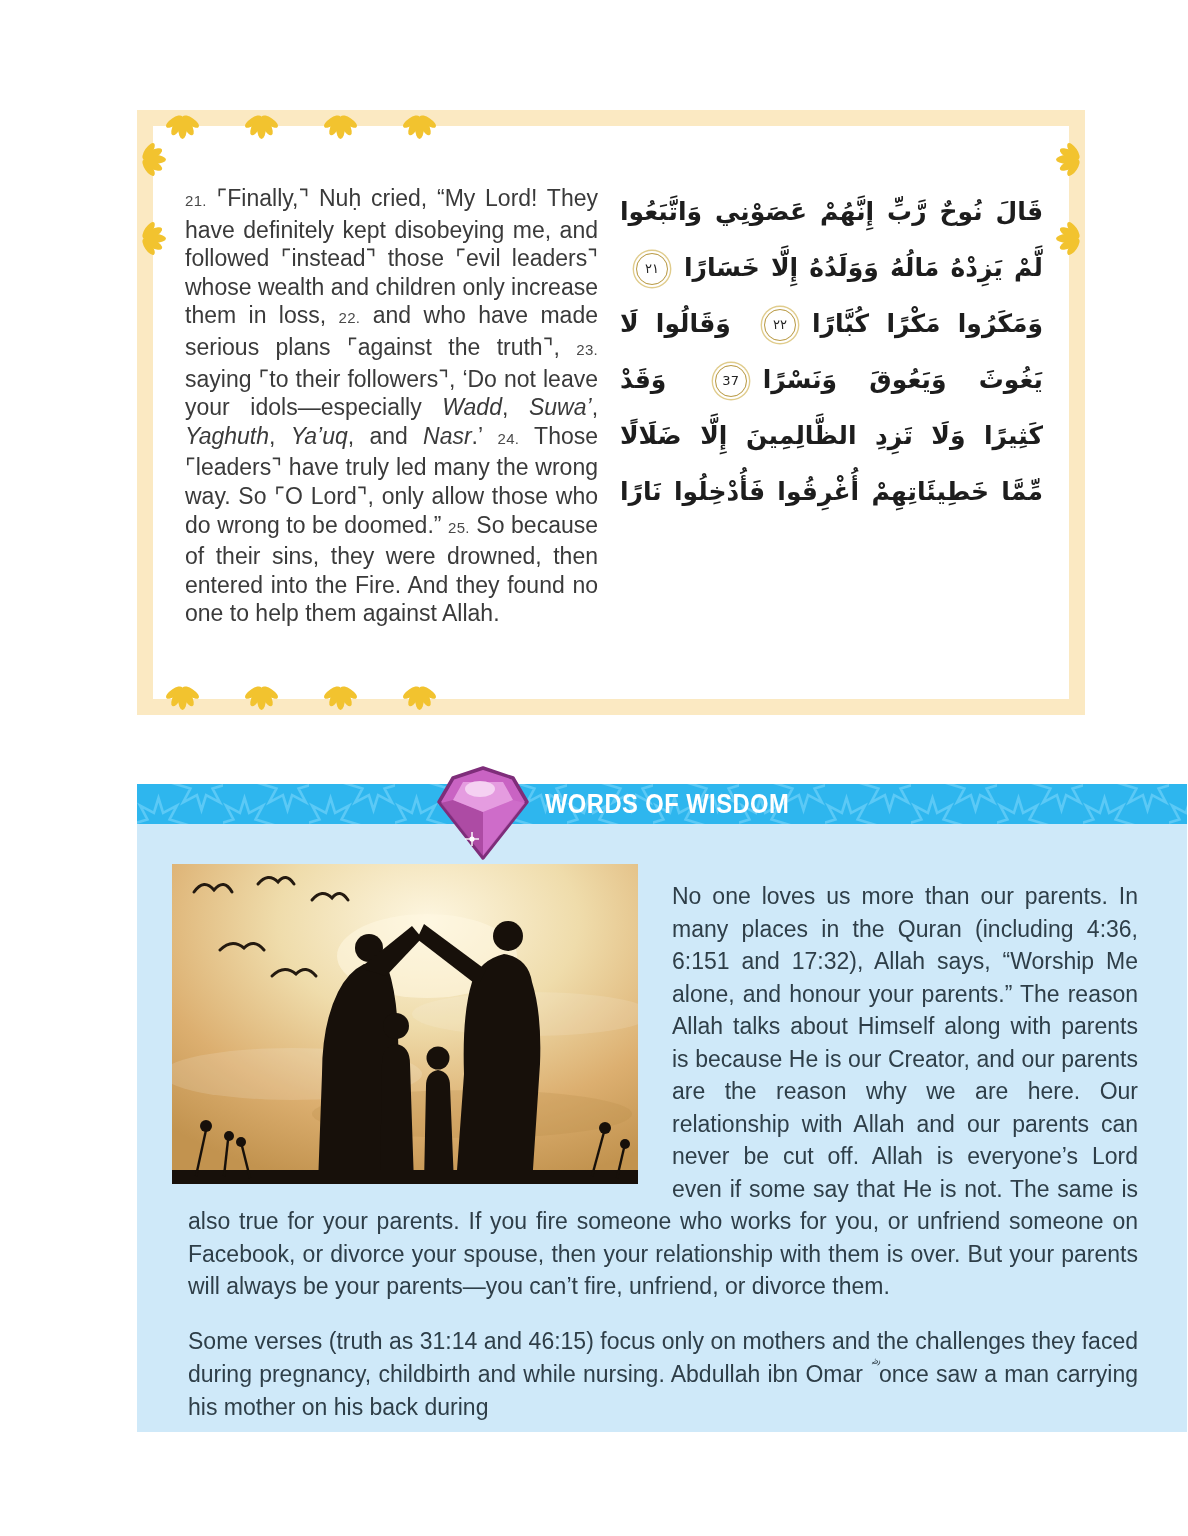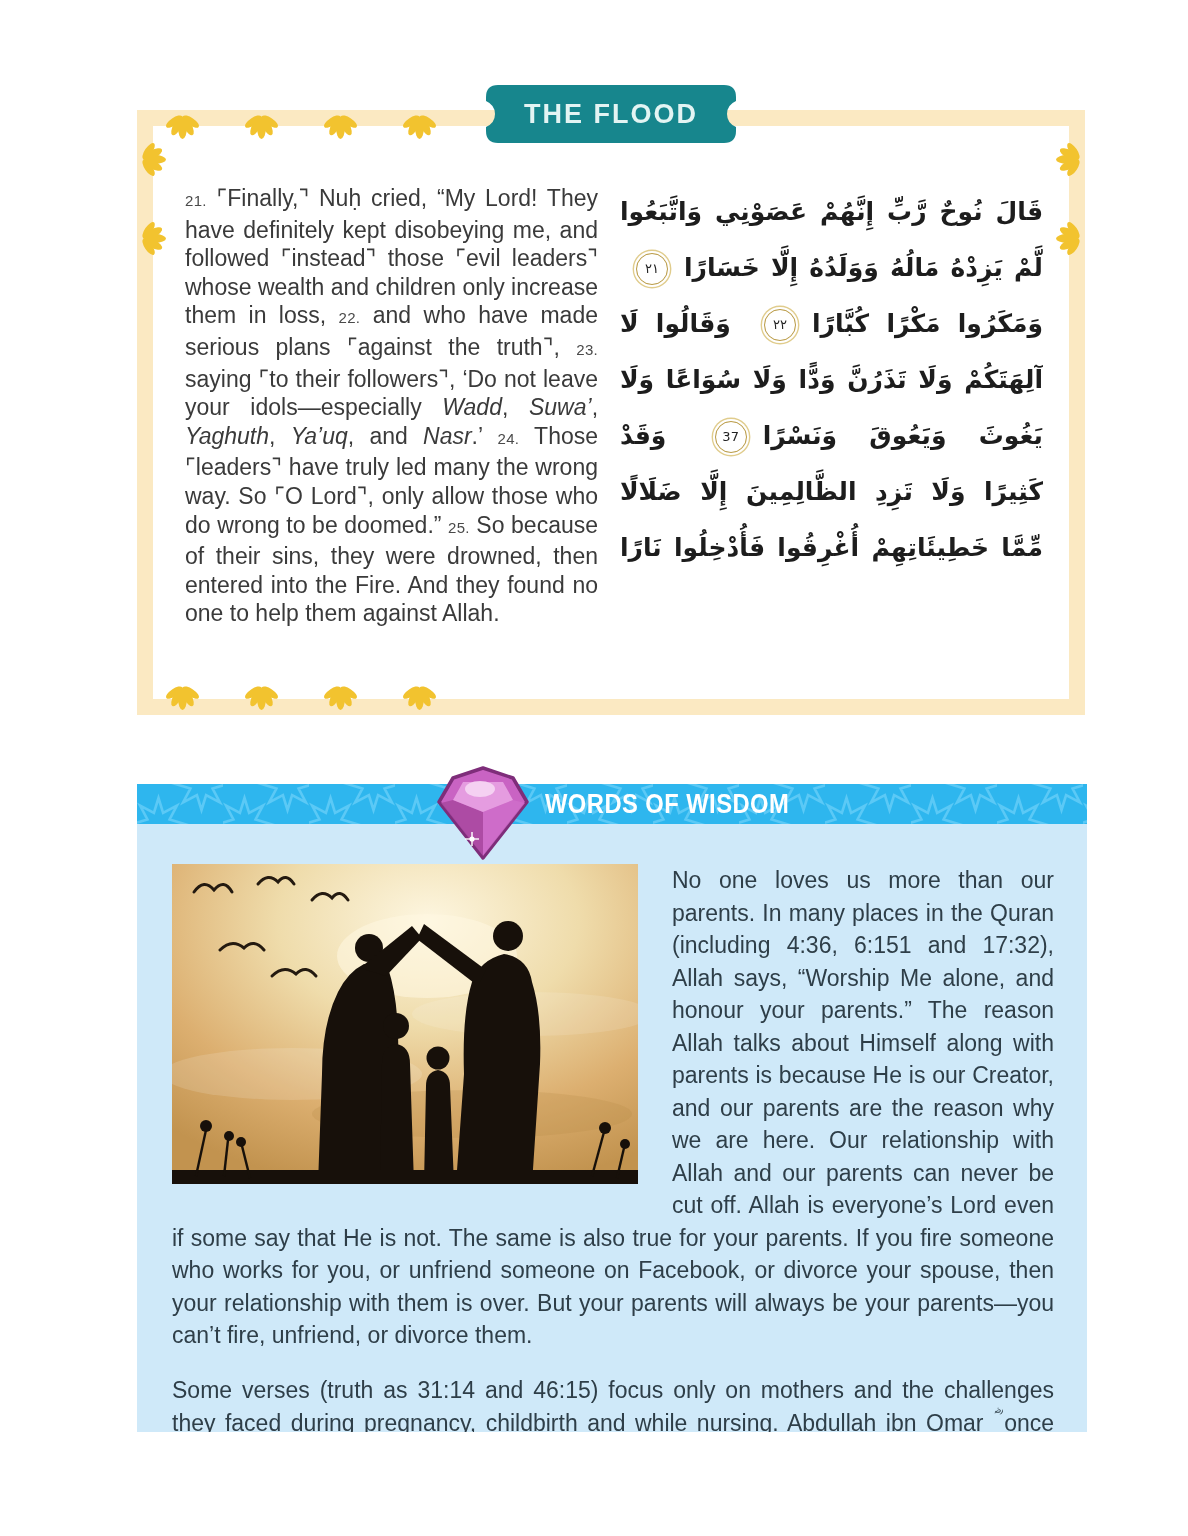--- a/index.html
+++ b/index.html
@@ -49,42 +49,42 @@
   }
   .ar-line:last-child{text-align-last:right;}
   .seg-ayah{
     display:inline-flex;align-items:center;justify-content:center;
     width:30px;height:30px;border:1.6px solid #B99A45;border-radius:50%;
     box-shadow:0 0 0 2px #ffffff,0 0 0 3.4px #E0CC8C;
     font-size:13px;font-weight:normal;color:#222;margin:0 16px;vertical-align:middle;
   }
   
   .wisdom-panel{
-    position:absolute;left:137px;top:784px;width:950px;height:648px;
+    position:absolute;left:137px;top:784px;width:1050px;height:648px;
     background:#CFE9F9;
   }
   .wisdom-banner{
     position:absolute;left:0;right:0;top:0;height:40px;background:#2EB6EE;overflow:visible;
   }
   .wisdom-banner .banner-pattern{position:absolute;inset:0;width:100%;height:100%;}
   .wisdom-title{
     position:absolute;left:408px;top:0;height:40px;display:flex;align-items:center;
     color:#ffffff;font-size:27px;font-weight:bold;letter-spacing:.5px;
     transform:scaleX(.88);transform-origin:left center;white-space:nowrap;z-index:3;
   }
   .gem{position:absolute;left:298px;top:-22px;width:96px;height:100px;z-index:4;}
   .wisdom-body{
     position:absolute;top:40px;left:0;right:0;bottom:0;
     padding:40px 33px 0 35px;box-sizing:border-box;overflow:hidden;
     font-size:23px;line-height:32.5px;color:#2E3E48;text-align:justify;
   }
   .family-photo{
     float:left;width:466px;height:320px;margin:0 34px 10px 0;display:block;
   }
-  .wisdom-p{margin:0;}
+  .wisdom-p{margin:16px;}
   .wisdom-p + .wisdom-p{margin-top:22px;}
   .seg-hon{font-size:26px;color:#2E3E48;}
   .hidden-defs{position:absolute;width:0;height:0;}
 </style>
 </head>
 <body>
 
 <svg class="hidden-defs" aria-hidden="true">
   <defs>
     <g id="fanShape" fill="#F2C32F">
@@ -133,34 +133,27 @@
   <svg class="border-strip bs-bottom">
       <rect width="100%" height="100%" fill="url(#fanDown)"></rect>
     </svg>
   <svg class="border-strip bs-left">
       <rect width="100%" height="100%" fill="url(#fanRight)"></rect>
     </svg>
   <svg class="border-strip bs-right">
       <rect width="100%" height="100%" fill="url(#fanLeft)"></rect>
     </svg>
 
-  <div class="flood-banner">
-    <svg viewBox="0 0 250 58">
-      <path d="M12,0 H238 Q250,0 250,12 V16 Q241,20 241,29 Q241,38 250,42 V46 Q250,58 238,58 H12 Q0,58 0,46 V42 Q9,38 9,29 Q9,20 0,16 V12 Q0,0 12,0 Z" fill="#17868D"></path>
-    </svg>
-    <span class="banner-label">THE FLOOD</span>
-  </div>
 
   <div class="flood-cols">
     <div class="translation"><span class="seg-num">21.</span><span class="seg-n"> ⌜Finally,⌝ Nuḥ cried, “My Lord! They have definitely kept disobeying me, and followed ⌜instead⌝ those ⌜evil leaders⌝ whose wealth and children only increase them in loss, </span><span class="seg-num">22.</span><span class="seg-n"> and who have made serious plans ⌜against the truth⌝, </span><span class="seg-num">23.</span><span class="seg-n"> saying ⌜to their followers⌝, ‘Do not leave your idols—especially </span><span class="seg-i">Wadd</span><span class="seg-n">, </span><span class="seg-i">Suwa’</span><span class="seg-n">, </span><span class="seg-i">Yaghuth</span><span class="seg-n">, </span><span class="seg-i">Ya’uq</span><span class="seg-n">, and </span><span class="seg-i">Nasr</span><span class="seg-n">.’ </span><span class="seg-num">24.</span><span class="seg-n"> Those ⌜leaders⌝ have truly led many the wrong way. So ⌜O Lord⌝, only allow those who do wrong to be doomed.” </span><span class="seg-num">25.</span><span class="seg-n"> So because of their sins, they were drowned, then entered into the Fire. And they found no one to help them against Allah.</span></div>
     <div class="arabic">
       <div class="ar-line"><span class="seg-ar">قَالَ نُوحٌ رَّبِّ إِنَّهُمْ عَصَوْنِي وَاتَّبَعُوا مَن</span></div>
       <div class="ar-line"><span class="seg-ar">لَّمْ يَزِدْهُ مَالُهُ وَوَلَدُهُ إِلَّا خَسَارًا</span><span class="seg-ayah">٢١</span></div>
       <div class="ar-line"><span class="seg-ar">وَمَكَرُوا مَكْرًا كُبَّارًا</span><span class="seg-ayah">٢٢</span><span class="seg-ar"> وَقَالُوا لَا تَذَرُنَّ</span></div>
-      <div class="ar-line"><span class="seg-ar">آلِهَتَكُمْ وَلَا تَذَرُنَّ وَدًّا وَلَا سُوَاعًا وَلَا</span></div>
       <div class="ar-line"><span class="seg-ar">يَغُوثَ وَيَعُوقَ وَنَسْرًا</span><span class="seg-ayah">37</span><span class="seg-ar"> وَقَدْ أَضَلُّوا</span></div>
       <div class="ar-line"><span class="seg-ar">كَثِيرًا وَلَا تَزِدِ الظَّالِمِينَ إِلَّا ضَلَالًا</span><span class="seg-ayah">44</span></div>
       <div class="ar-line"><span class="seg-ar">مِّمَّا خَطِيئَاتِهِمْ أُغْرِقُوا فَأُدْخِلُوا نَارًا فَلَمْ</span></div>
     </div>
   </div>
 </section>
 
 <section class="wisdom-panel">
 
   <div class="wisdom-banner">

